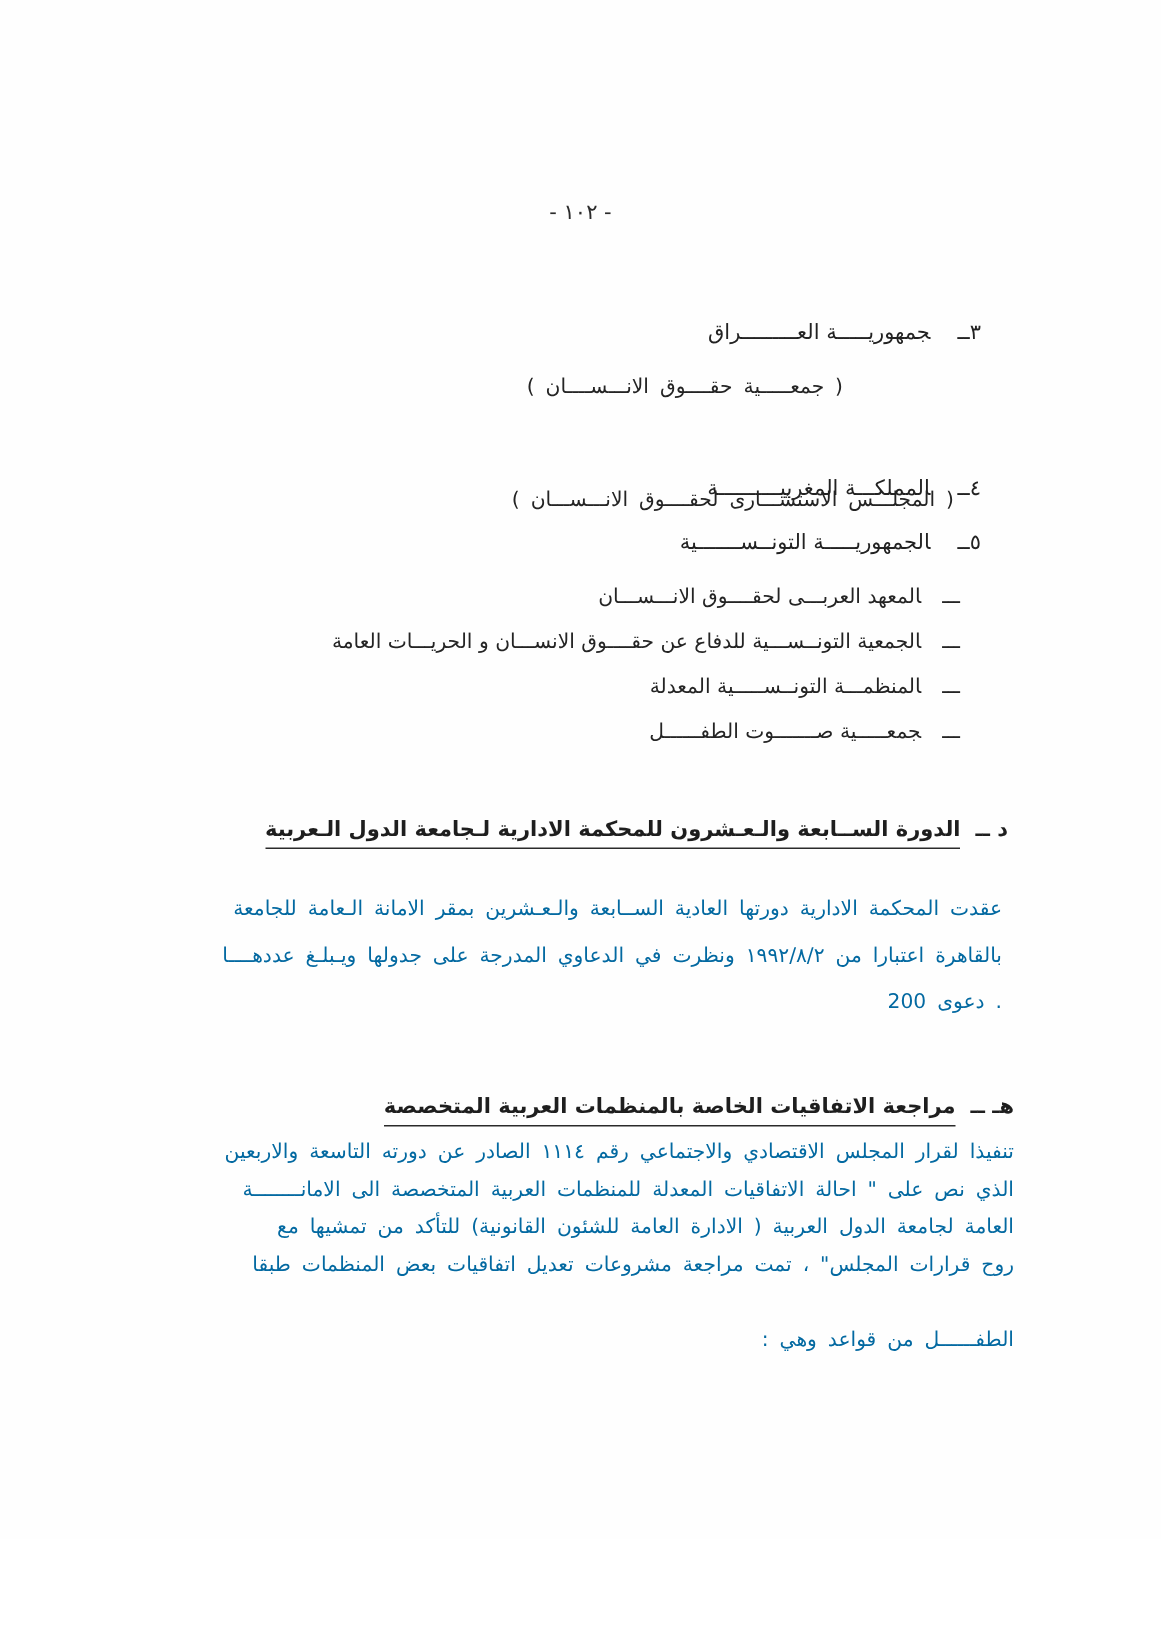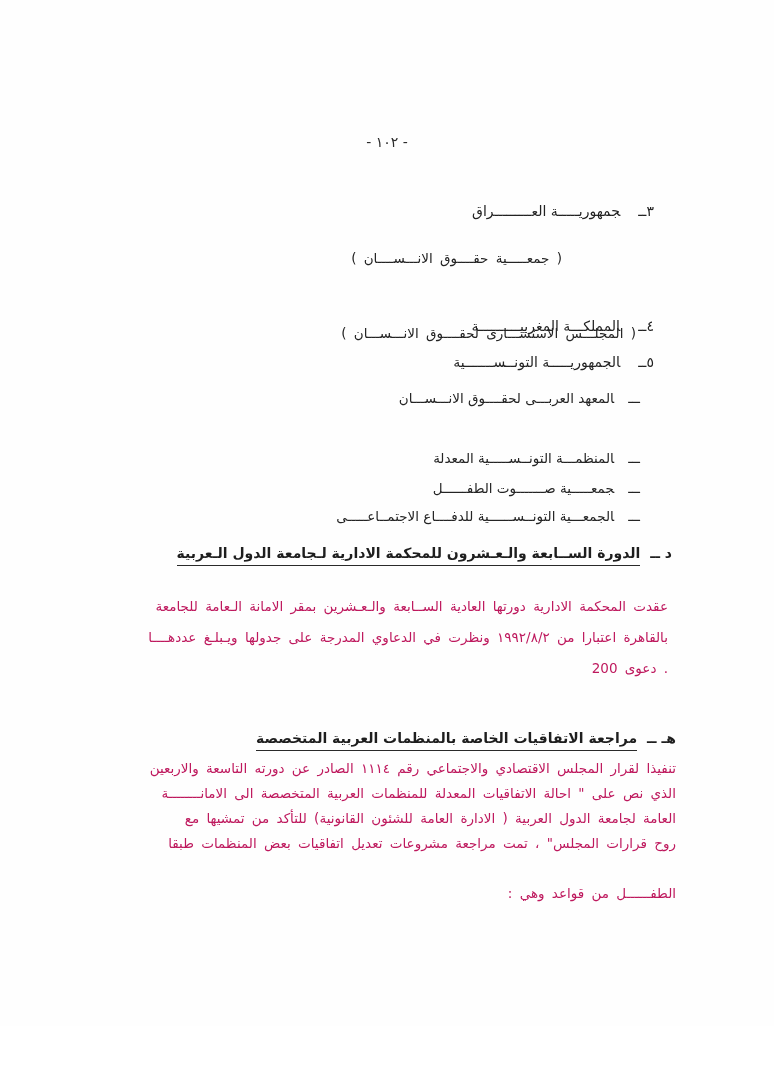--- a/index.html
+++ b/index.html
@@ -31,57 +31,57 @@
   .suborg-row .dash{margin-left:14px;letter-spacing:0;}
   .section-heading{font-size:14px;font-weight:bold;color:#1e1e1e;}
   .section-heading .marker{margin-left:10px;font-weight:bold;}
   .section-heading .title{
     display:inline-block;
     border-bottom:1.5px solid #2a2a2a;
     padding-bottom:4px;
   }
   .para-line{
     font-size:13.5px;
-    color:#be185d;
+    color:#0369a1;
     word-spacing:3px;
   }
   .ltr-num-line{direction:ltr;}
 </style>
 </head>
 <body>
 
 <div class="page">
 
   <div class="abs page-number">- ١٠٢ -</div>
 
-  <div class="abs country-line" style="top:203px;right:120px;">
+  <div class="abs country-line" style="top:214px;right:120px;">
     <span class="num">٣ــ</span><span>جمهوريـــــة العـــــــــراق</span>
   </div>
   <div class="abs org-paren" style="top:250px;right:212px;">(  جمعـــــية حقــــوق الانـــســــان  )</div>
 
   <div class="abs country-line" style="top:306px;right:120px;margin-top:12px;">
     <span class="num">٤ــ</span><span>المملكـــة المغربيــــــــــة</span>
   </div>
   <div class="abs org-paren" style="top:325px;right:138px;">(  المجلـــس الاستشـــارى لحقــــوق الانـــســـان  )</div>
 
   <div class="abs country-line" style="top:354px;right:120px;">
     <span class="num">٥ــ</span><span>الجمهوريـــــة التونــســـــــية</span>
   </div>
 
   <div class="abs suborg-row" style="top:390px;right:134px;">
     <span class="dash">ـــ</span><span>المعهد العربـــى لحقــــوق الانـــســـان</span>
   </div>
+  <div class="abs suborg-row" style="top:420px;right:134px;">
+    <span class="dash">ـــ</span><span>الجمعية التونــســـية للدفاع عن حقــــوق الانســـان و الحريـــات العامة</span>
+  </div>
   <div class="abs suborg-row" style="top:450px;right:134px;">
     <span class="dash">ـــ</span><span>المنظمـــة التونــســـــية المعدلة</span>
   </div>
   <div class="abs suborg-row" style="top:480px;right:134px;">
     <span class="dash">ـــ</span><span>جمعـــــية صـــــــوت الطفــــــل</span>
-  </div>
-  <div class="abs suborg-row" style="top:508px;right:134px;">
-    <span class="dash">ـــ</span><span>الجمعـــية التونــســــــية للدفــــاع الاجتمــاعـــــى</span>
   </div>
 
   <div class="abs section-heading" style="top:545px;right:102px;text-align:right;">
     <span class="marker">د ــ</span><span class="title">الدورة الســابعة والـعـشرون للمحكمة الادارية لـجامعة الدول الـعربية</span>
   </div>
 
   <div class="abs para-line" style="top:598px;right:106px;">عقدت المحكمة الادارية دورتها  العادية الســابعة والـعـشرين بمقر الامانة الـعامة للجامعة</div>
   <div class="abs para-line" style="top:629px;right:106px;">بالقاهرة اعتبارا  من ١٩٩٢/٨/٢ ونظرت في الدعاوي المدرجة على جدولها  ويـبلـغ عددهــــا</div>
   <div class="abs para-line ltr-num-line" style="top:660px;right:106px;">200 دعوى .</div>
 

